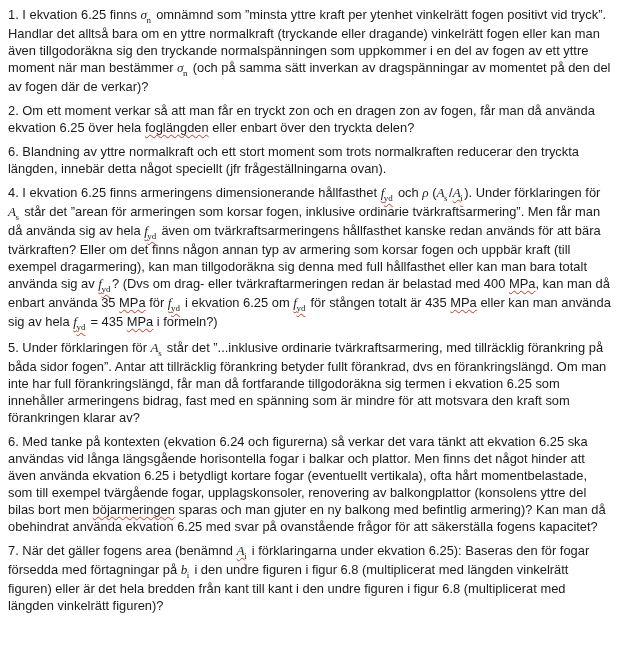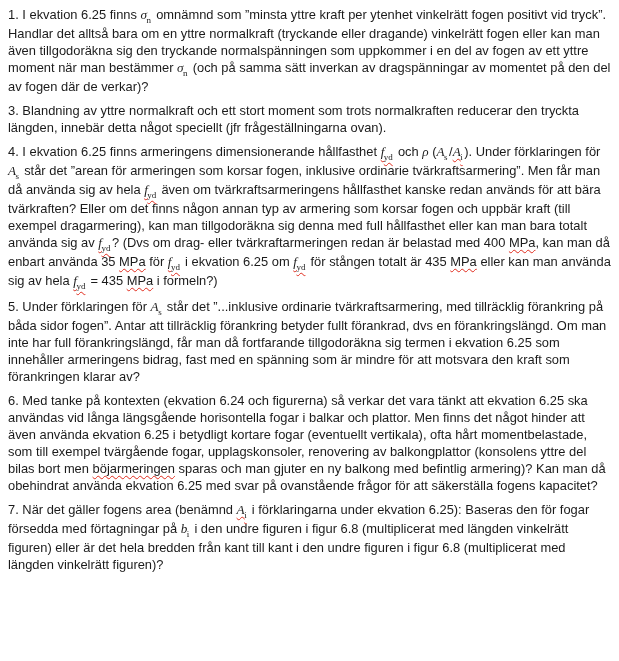--- a/index.html
+++ b/index.html
@@ -46,19 +46,20 @@
     text-underline-offset: 2px;
     text-decoration-skip-ink: none;
   }
 </style>
 </head>
 <body>
 
 <div class="page">
   <div>
       <p class="para"><span class="r-plain">1. I ekvation 6.25 finns  </span><span class="r-math">σ</span><span class="r-math r-sub">n</span><span class="r-plain"> omnämnd som ”minsta yttre kraft per ytenhet vinkelrätt fogen positivt vid tryck”. Handlar det alltså bara om en yttre normalkraft (tryckande eller dragande) vinkelrätt fogen eller kan man även tillgodoräkna sig den tryckande normalspänningen som uppkommer i en del av fogen av ett yttre moment när man bestämmer  </span><span class="r-math">σ</span><span class="r-math r-sub">n</span><span class="r-plain"> (och på samma sätt inverkan av dragspänningar av momentet på den del av fogen där de verkar)?</span></p>
-      <p class="para"><span class="r-plain">3. Blandning av yttre normalkraft och ett stort moment som trots normalkraften reducerar den tryckta längden, innebär detta något speciellt (jfr frågeställningarna ovan).</span></p>
+      <p class="para"><span class="r-plain">2. Om ett moment verkar så att man får en tryckt zon och en dragen zon av fogen, får man då använda ekvation 6.25 över hela </span><span class="r-plain r-sq">foglängden</span><span class="r-plain"> eller enbart över den tryckta delen?</span></p>
+      <p class="para"><span class="r-plain">6. Blandning av yttre normalkraft och ett stort moment som trots normalkraften reducerar den tryckta längden, innebär detta något speciellt (jfr frågeställningarna ovan).</span></p>
       <p class="para"><span class="r-plain">4. I ekvation 6.25 finns armeringens dimensionerande hållfasthet </span><span class="r-math r-sq">f</span><span class="r-math r-sub r-sq">yd</span><span class="r-plain"> och </span><span class="r-math">ρ</span><span class="r-plain"> (</span><span class="r-math">A</span><span class="r-math r-sub">s</span><span class="r-plain">/</span><span class="r-math r-sq">A</span><span class="r-math r-sub r-sq">i</span><span class="r-plain">). Under förklaringen för </span><span class="r-math">A</span><span class="r-math r-sub">s</span><span class="r-plain"> står det ”arean för armeringen som korsar fogen, inklusive ordinarie tvärkraftsarmering”. Men får man då använda sig av hela </span><span class="r-math r-sq">f</span><span class="r-math r-sub r-sq">yd</span><span class="r-plain"> även om tvärkraftsarmeringens hållfasthet kanske redan används för att bära tvärkraften? Eller om det finns någon annan typ av armering som korsar fogen och uppbär kraft (till exempel dragarmering), kan man tillgodoräkna sig denna med full hållfasthet eller kan man bara totalt använda sig av </span><span class="r-math r-sq">f</span><span class="r-math r-sub r-sq">yd</span><span class="r-plain">? (Dvs om drag- eller tvärkraftarmeringen redan är belastad med 400 </span><span class="r-plain r-sq">MPa</span><span class="r-plain">, kan man då enbart använda 35 </span><span class="r-plain r-sq">MPa</span><span class="r-plain"> för </span><span class="r-math r-sq">f</span><span class="r-math r-sub r-sq">yd</span><span class="r-plain"> i ekvation 6.25 om </span><span class="r-math r-sq">f</span><span class="r-math r-sub r-sq">yd</span><span class="r-plain"> för stången totalt är 435 </span><span class="r-plain r-sq">MPa</span><span class="r-plain"> eller kan man använda sig av hela </span><span class="r-math r-sq">f</span><span class="r-math r-sub r-sq">yd</span><span class="r-plain"> = 435 </span><span class="r-plain r-sq">MPa</span><span class="r-plain"> i formeln?)</span></p>
       <p class="para"><span class="r-plain">5. Under förklaringen för </span><span class="r-math">A</span><span class="r-math r-sub">s</span><span class="r-plain"> står det ”...inklusive ordinarie tvärkraftsarmering, med tillräcklig förankring på båda sidor fogen”. Antar att tillräcklig förankring betyder fullt förankrad, dvs en förankringslängd. Om man inte har full förankringslängd, får man då fortfarande tillgodoräkna sig termen i ekvation 6.25 som innehåller armeringens bidrag, fast med en spänning som är mindre för att motsvara den kraft som förankringen klarar av?</span></p>
       <p class="para"><span class="r-plain">6. Med tanke på kontexten (ekvation 6.24 och figurerna) så verkar det vara tänkt att ekvation 6.25 ska användas vid långa längsgående horisontella fogar i balkar och plattor. Men finns det något hinder att även använda ekvation 6.25 i betydligt kortare fogar (eventuellt vertikala), ofta hårt momentbelastade, som till exempel tvärgående fogar, upplagskonsoler, renovering av balkongplattor (konsolens yttre del bilas bort men </span><span class="r-plain r-sq">böjarmeringen</span><span class="r-plain"> sparas och man gjuter en ny balkong med befintlig armering)? Kan man då obehindrat använda ekvation 6.25 med svar på ovanstående frågor för att säkerställa fogens kapacitet?</span></p>
       <p class="para"><span class="r-plain">7. När det gäller fogens area (benämnd </span><span class="r-math r-sq">A</span><span class="r-math r-sub r-sq">i</span><span class="r-plain"> i förklaringarna under ekvation 6.25): Baseras den för fogar försedda med förtagningar på </span><span class="r-math">b</span><span class="r-math r-sub">i</span><span class="r-plain"> i den undre figuren i figur 6.8 (multiplicerat med längden vinkelrätt figuren) eller är det hela bredden från kant till kant i den undre figuren i figur 6.8 (multiplicerat med längden vinkelrätt figuren)?</span></p>
     </div>
 </div>
 
 </body></html>

